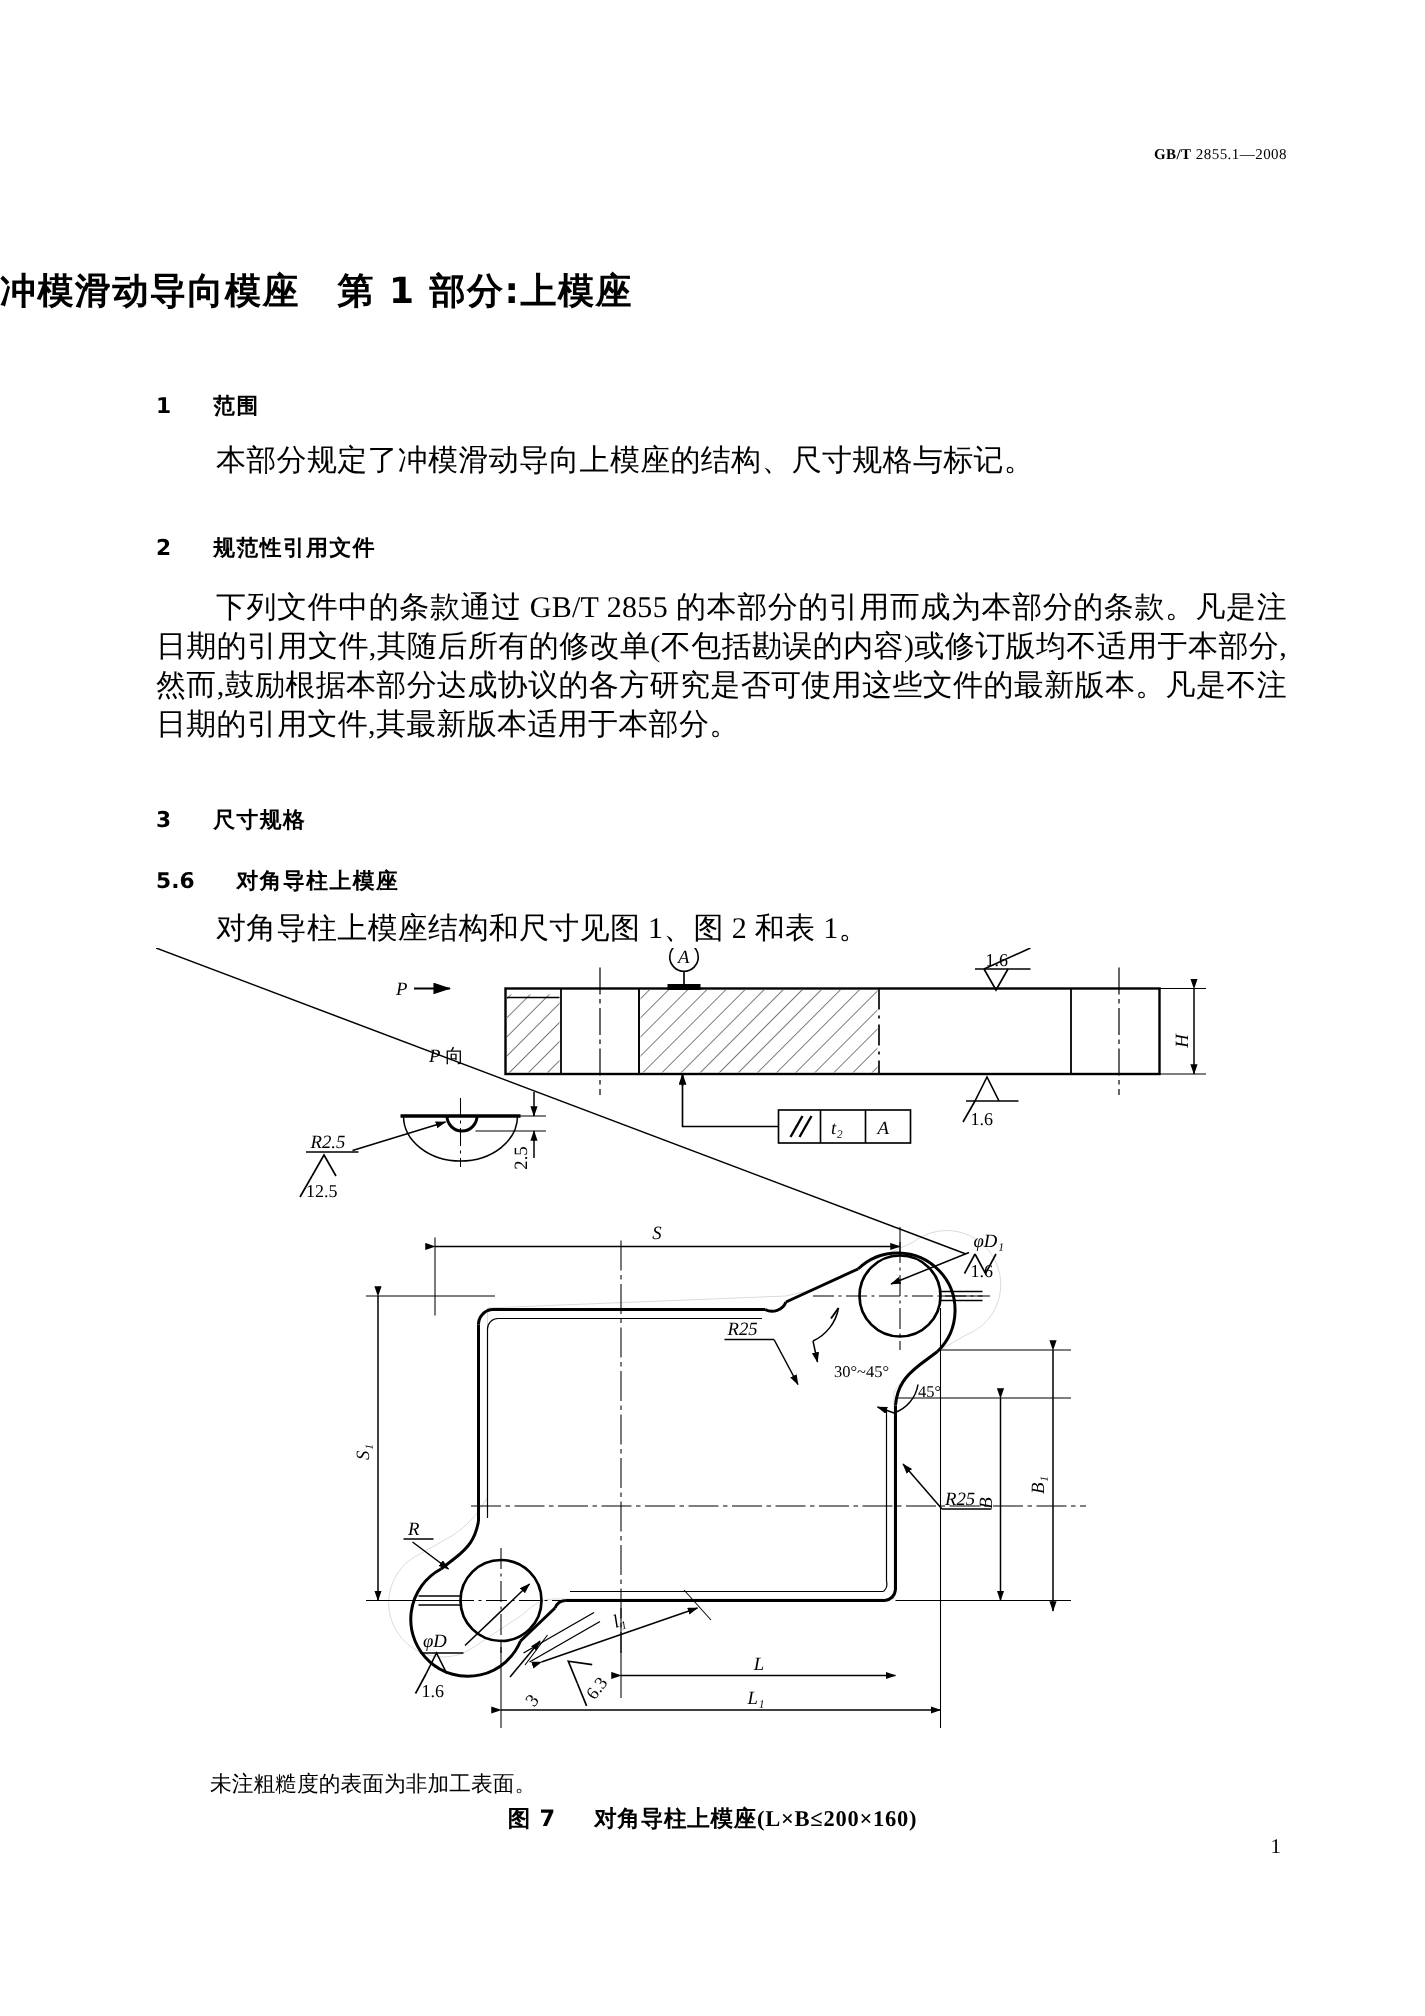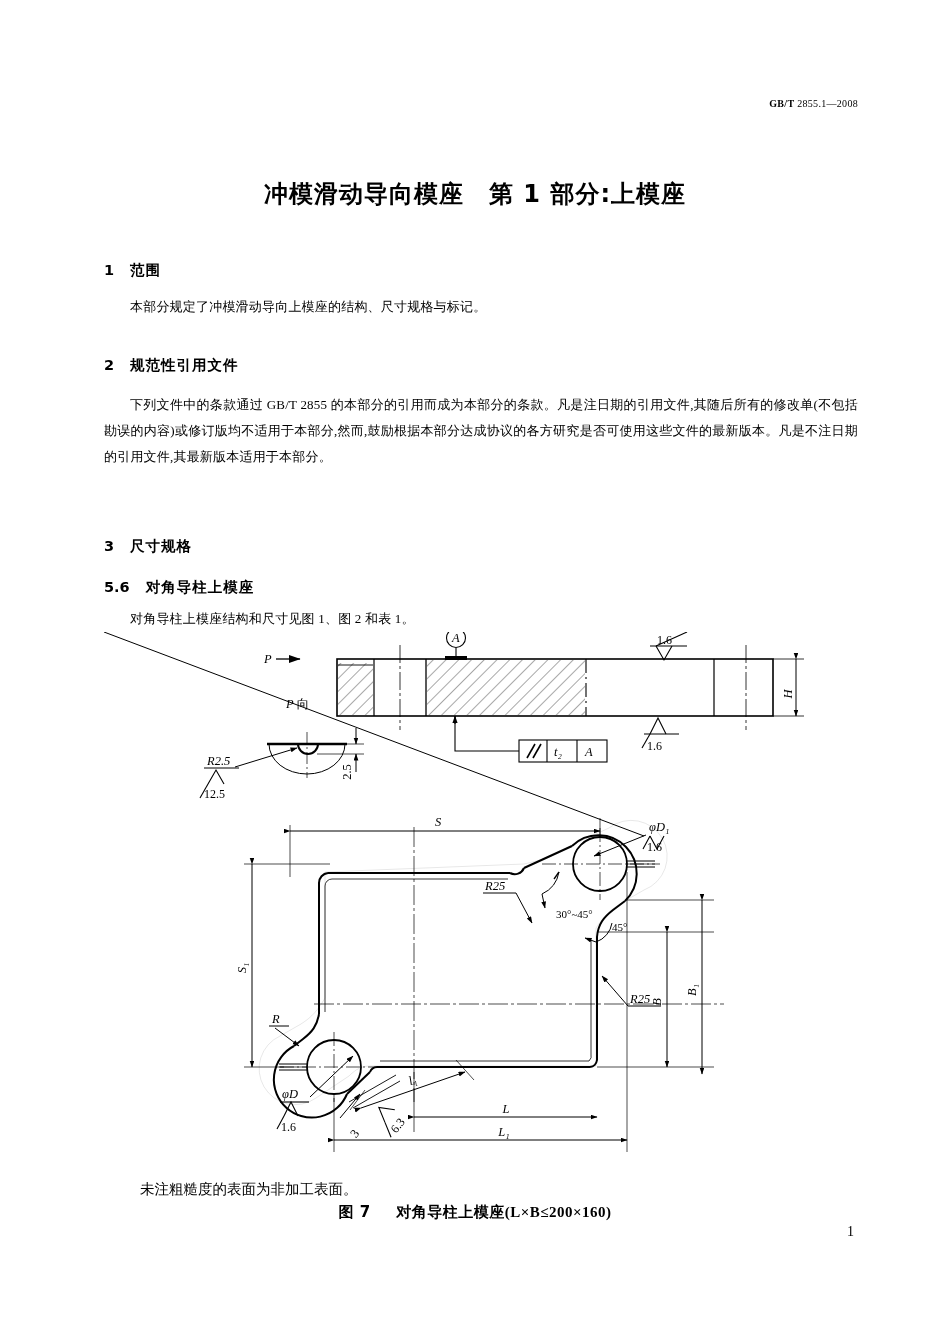--- a/index.html
+++ b/index.html
@@ -31,46 +31,45 @@
     white-space: nowrap;
   }
   .header-std .gbt { font-weight: bold; }
 
   
   .doc-title {
     position: absolute;
     top: 178px;
     left: 0;
     width: 950px;
-    text-align: center;
     font-family: "DejaVu Sans", sans-serif;
     font-size: 24px;
     font-weight: bold;
     letter-spacing: 1px;
   }
 
   
   .sec-h {
     position: absolute;
     left: 104px;
     font-family: "DejaVu Sans", sans-serif;
     font-size: 14.5px;
     font-weight: bold;
     white-space: nowrap;
   }
   .sec-h .num { font-weight: bold; }
-  .sec-h .txt { margin-left: 16px; letter-spacing: 1px; }
+  .sec-h .txt { margin-left: 28px; letter-spacing: 1px; }
 
   
   .para {
     position: absolute;
     left: 104px;
     width: 754px;
     font-family: "Liberation Serif", "DejaVu Serif", serif;
-    font-size: 13px;
+    font-size: 20px;
     line-height: 26px;
     text-align: justify;
     letter-spacing: 0.2px;
   }
   .para.indent { text-indent: 2em; }
 
   
   .figure-wrap {
     position: absolute;
     left: 104px;

